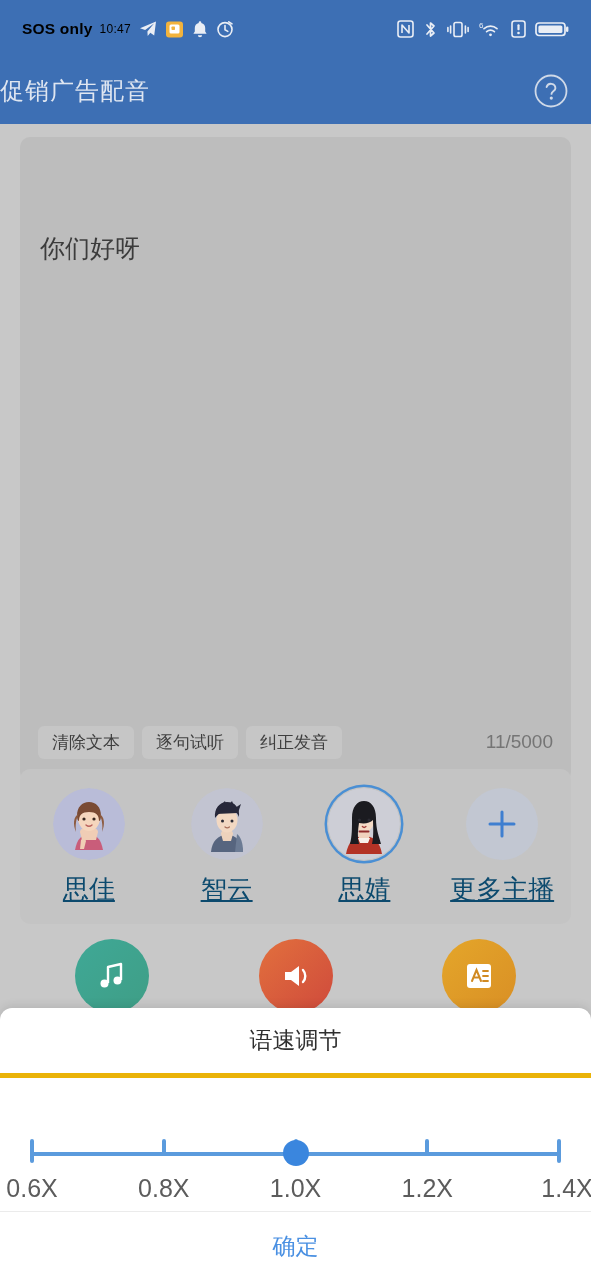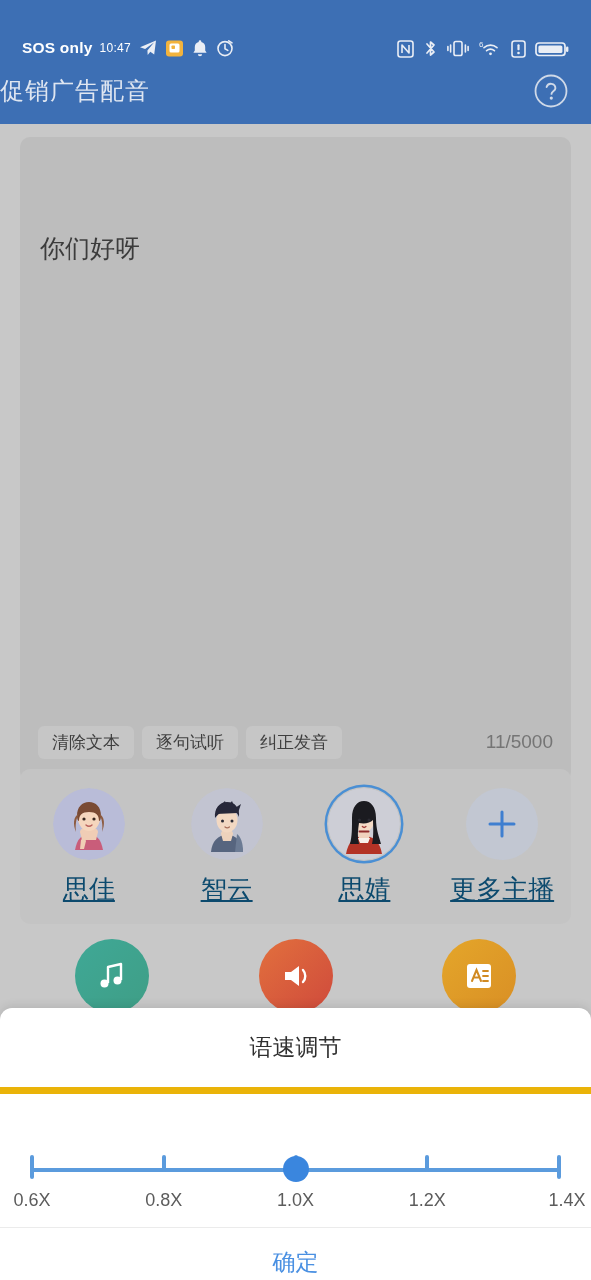--- a/index.html
+++ b/index.html
@@ -14,23 +14,23 @@
     width: 591px; height: 1280px;
     background: #c8c8c8;
     overflow: hidden;
   }
 
   
   .statusbar {
     position: absolute; top: 0; left: 0;
     width: 591px; height: 58px;
     background: #3d6fb4;
-    display: flex; align-items: flex-end;
+    display: flex; align-items: center;
     padding: 0 22px;
-    color: #ffffff;
+    color: #000000;
   }
   .sb-left { display: flex; align-items: center; gap: 7px; }
   .sb-right { display: flex; align-items: center; gap: 9px; margin-left: auto; }
   .sb-sos { font-size: 15.5px; letter-spacing: .2px; font-weight: 600; }
   .sb-time { font-size: 12px; font-weight: 400; letter-spacing: .3px; }
   .ic { display: inline-block; line-height: 0; }
   .ic svg { display: block; }
 
   
   .appbar {
@@ -133,23 +133,23 @@
 
   
   .sheet {
     position: absolute; left: 0; bottom: 0;
     width: 591px; height: 272px;
     background: #ffffff;
     border-radius: 12px 12px 0 0;
     box-shadow: 0 -2px 10px rgba(0,0,0,.10);
   }
   .sheet-head {
-    height: 86px;
+    height: 70px;
     display: flex; align-items: center; justify-content: center;
-    border-bottom: 7px solid #eab308;
+    border-bottom: 5px solid #eab308;
   }
   .sheet-title { font-size: 23px; color: #2f2f2f; }
   .slider-block {
     position: relative;
     height: 134px;
     border-bottom: 1px solid #ebebeb;
     padding: 0 28px;
   }
   .slider {
     position: absolute; left: 32px; right: 32px; top: 58px;
@@ -171,21 +171,21 @@
     background: #3a86de;
     transform: translateX(-13px);
   }
   .scale-labels {
     position: absolute; left: 32px; right: 32px; top: 96px;
     height: 28px;
   }
   .scale-label {
     position: absolute;
     transform: translateX(-50%);
-    font-size: 18px; color: #5c5c5c;
+    font-size: 25px; color: #5c5c5c;
     white-space: nowrap;
   }
   .sheet-confirm {
     height: 68px;
     display: flex; align-items: center; justify-content: center;
   }
   .confirm-text { font-size: 23px; color: #4a90e2; }
 </style>
 </head>
 <body>

